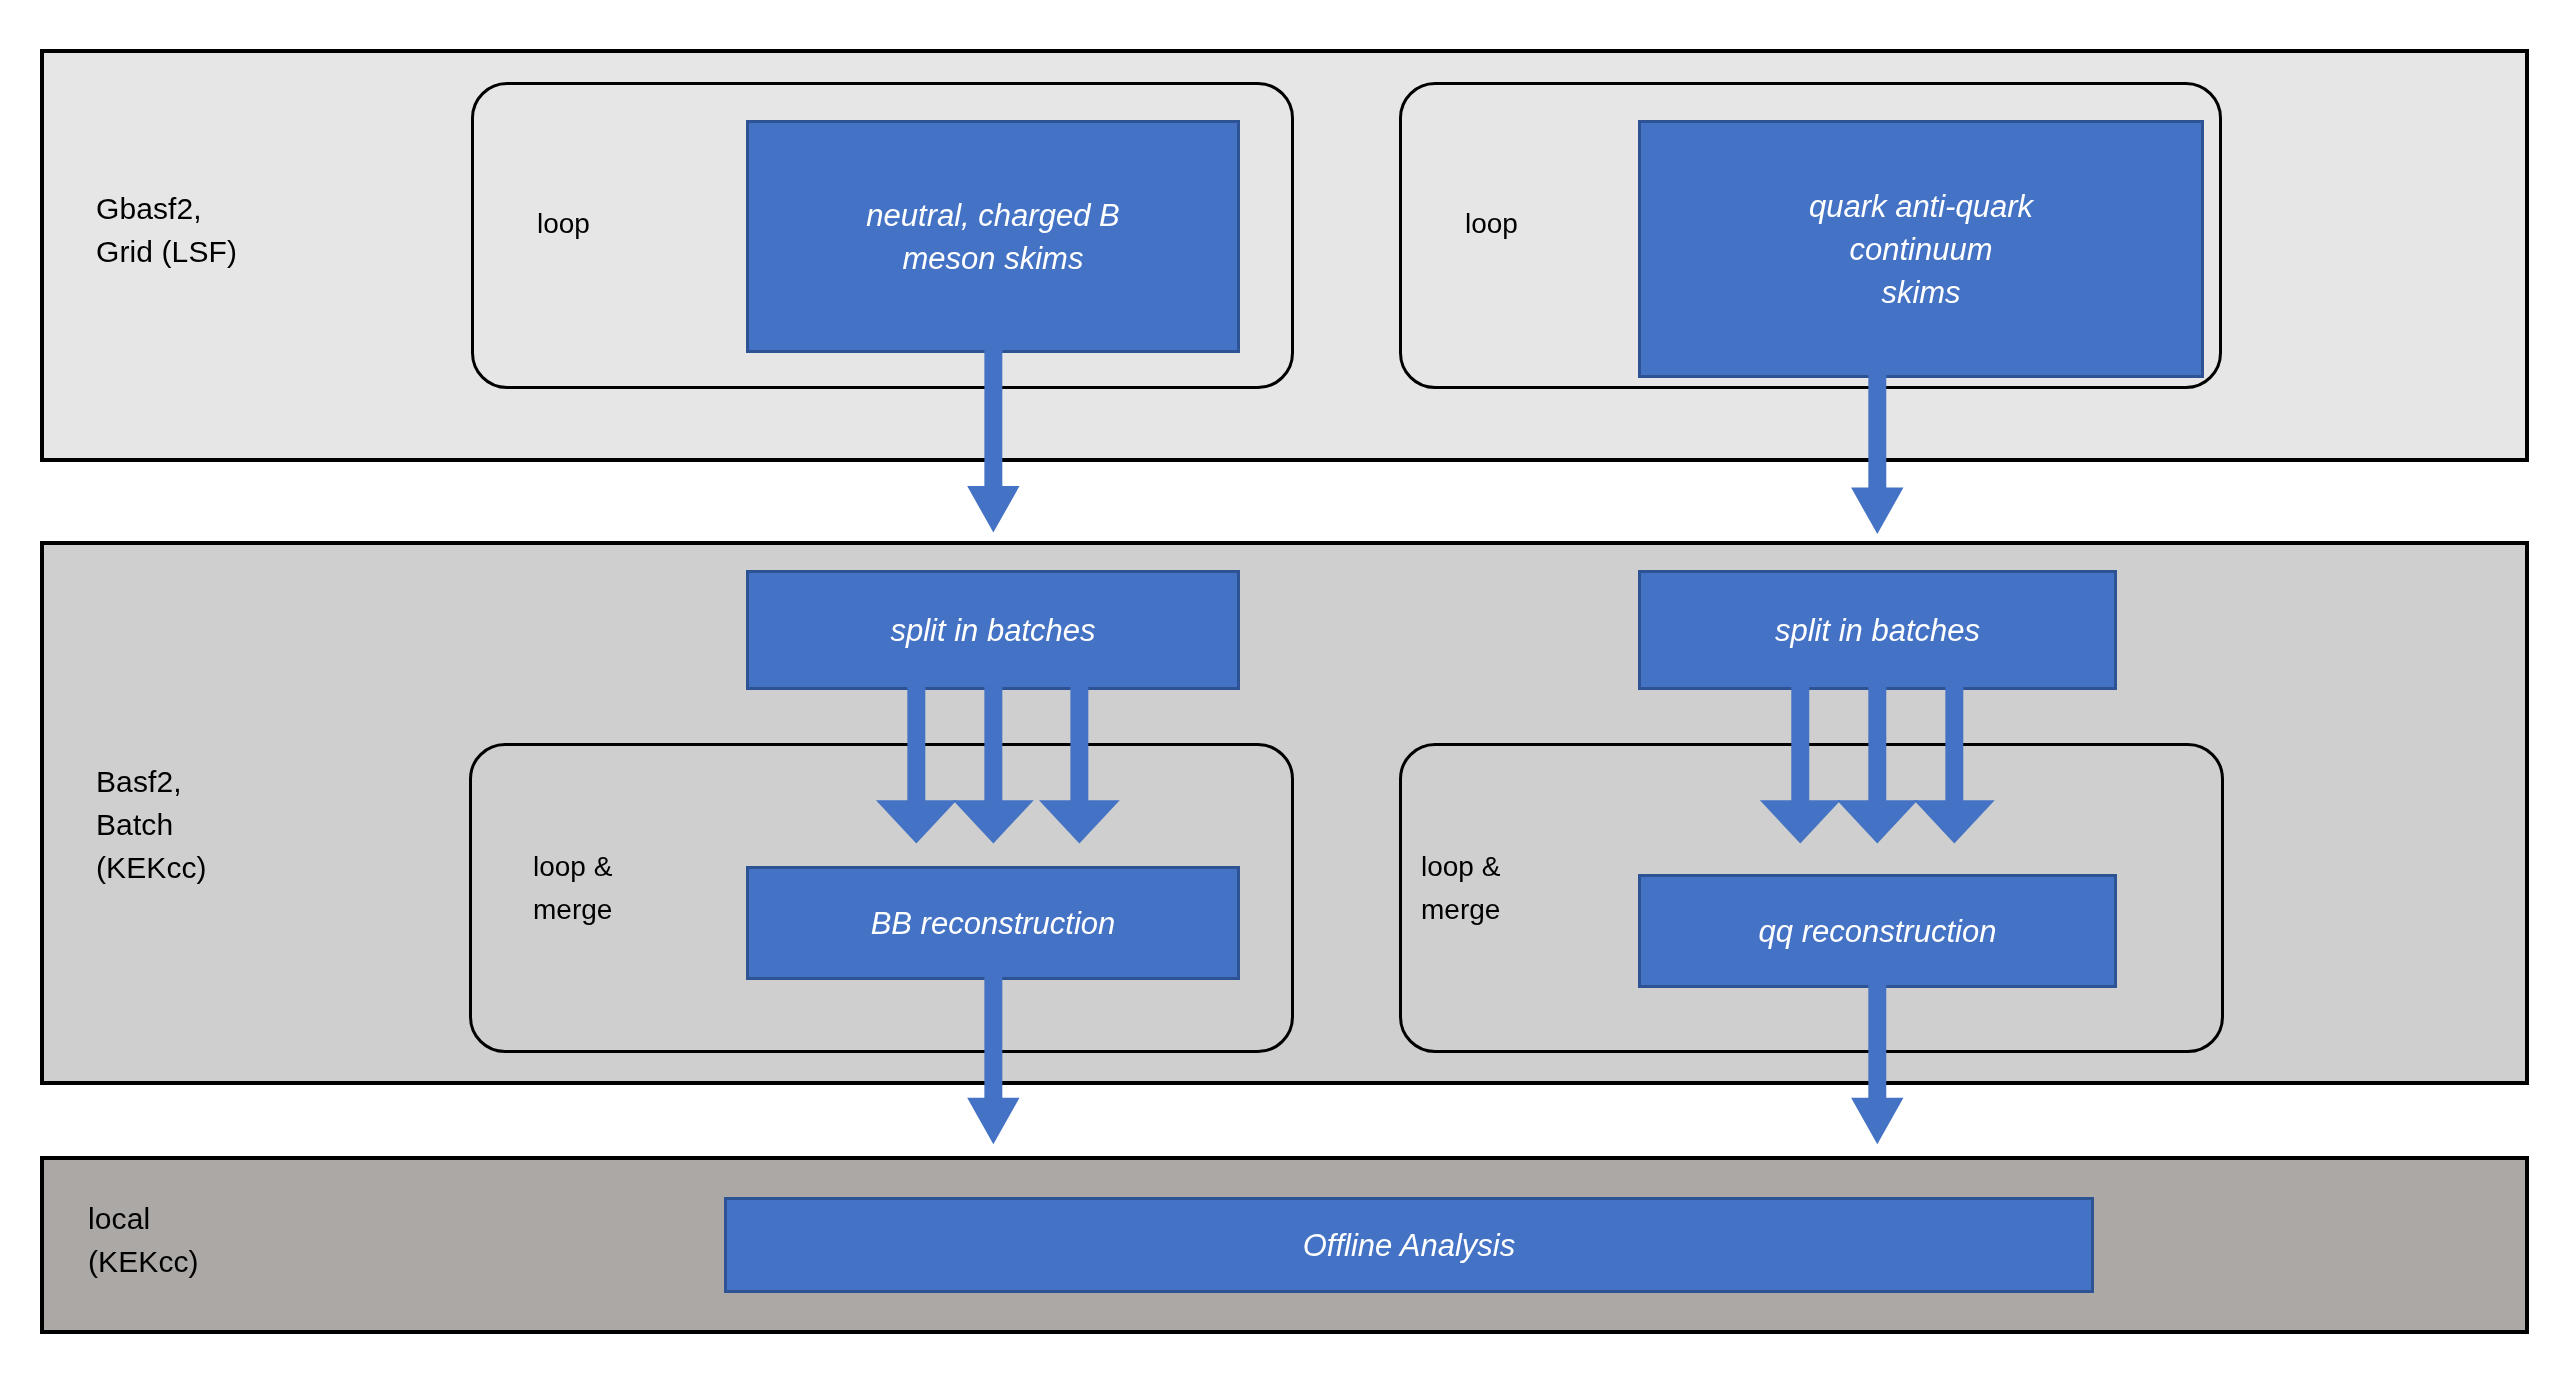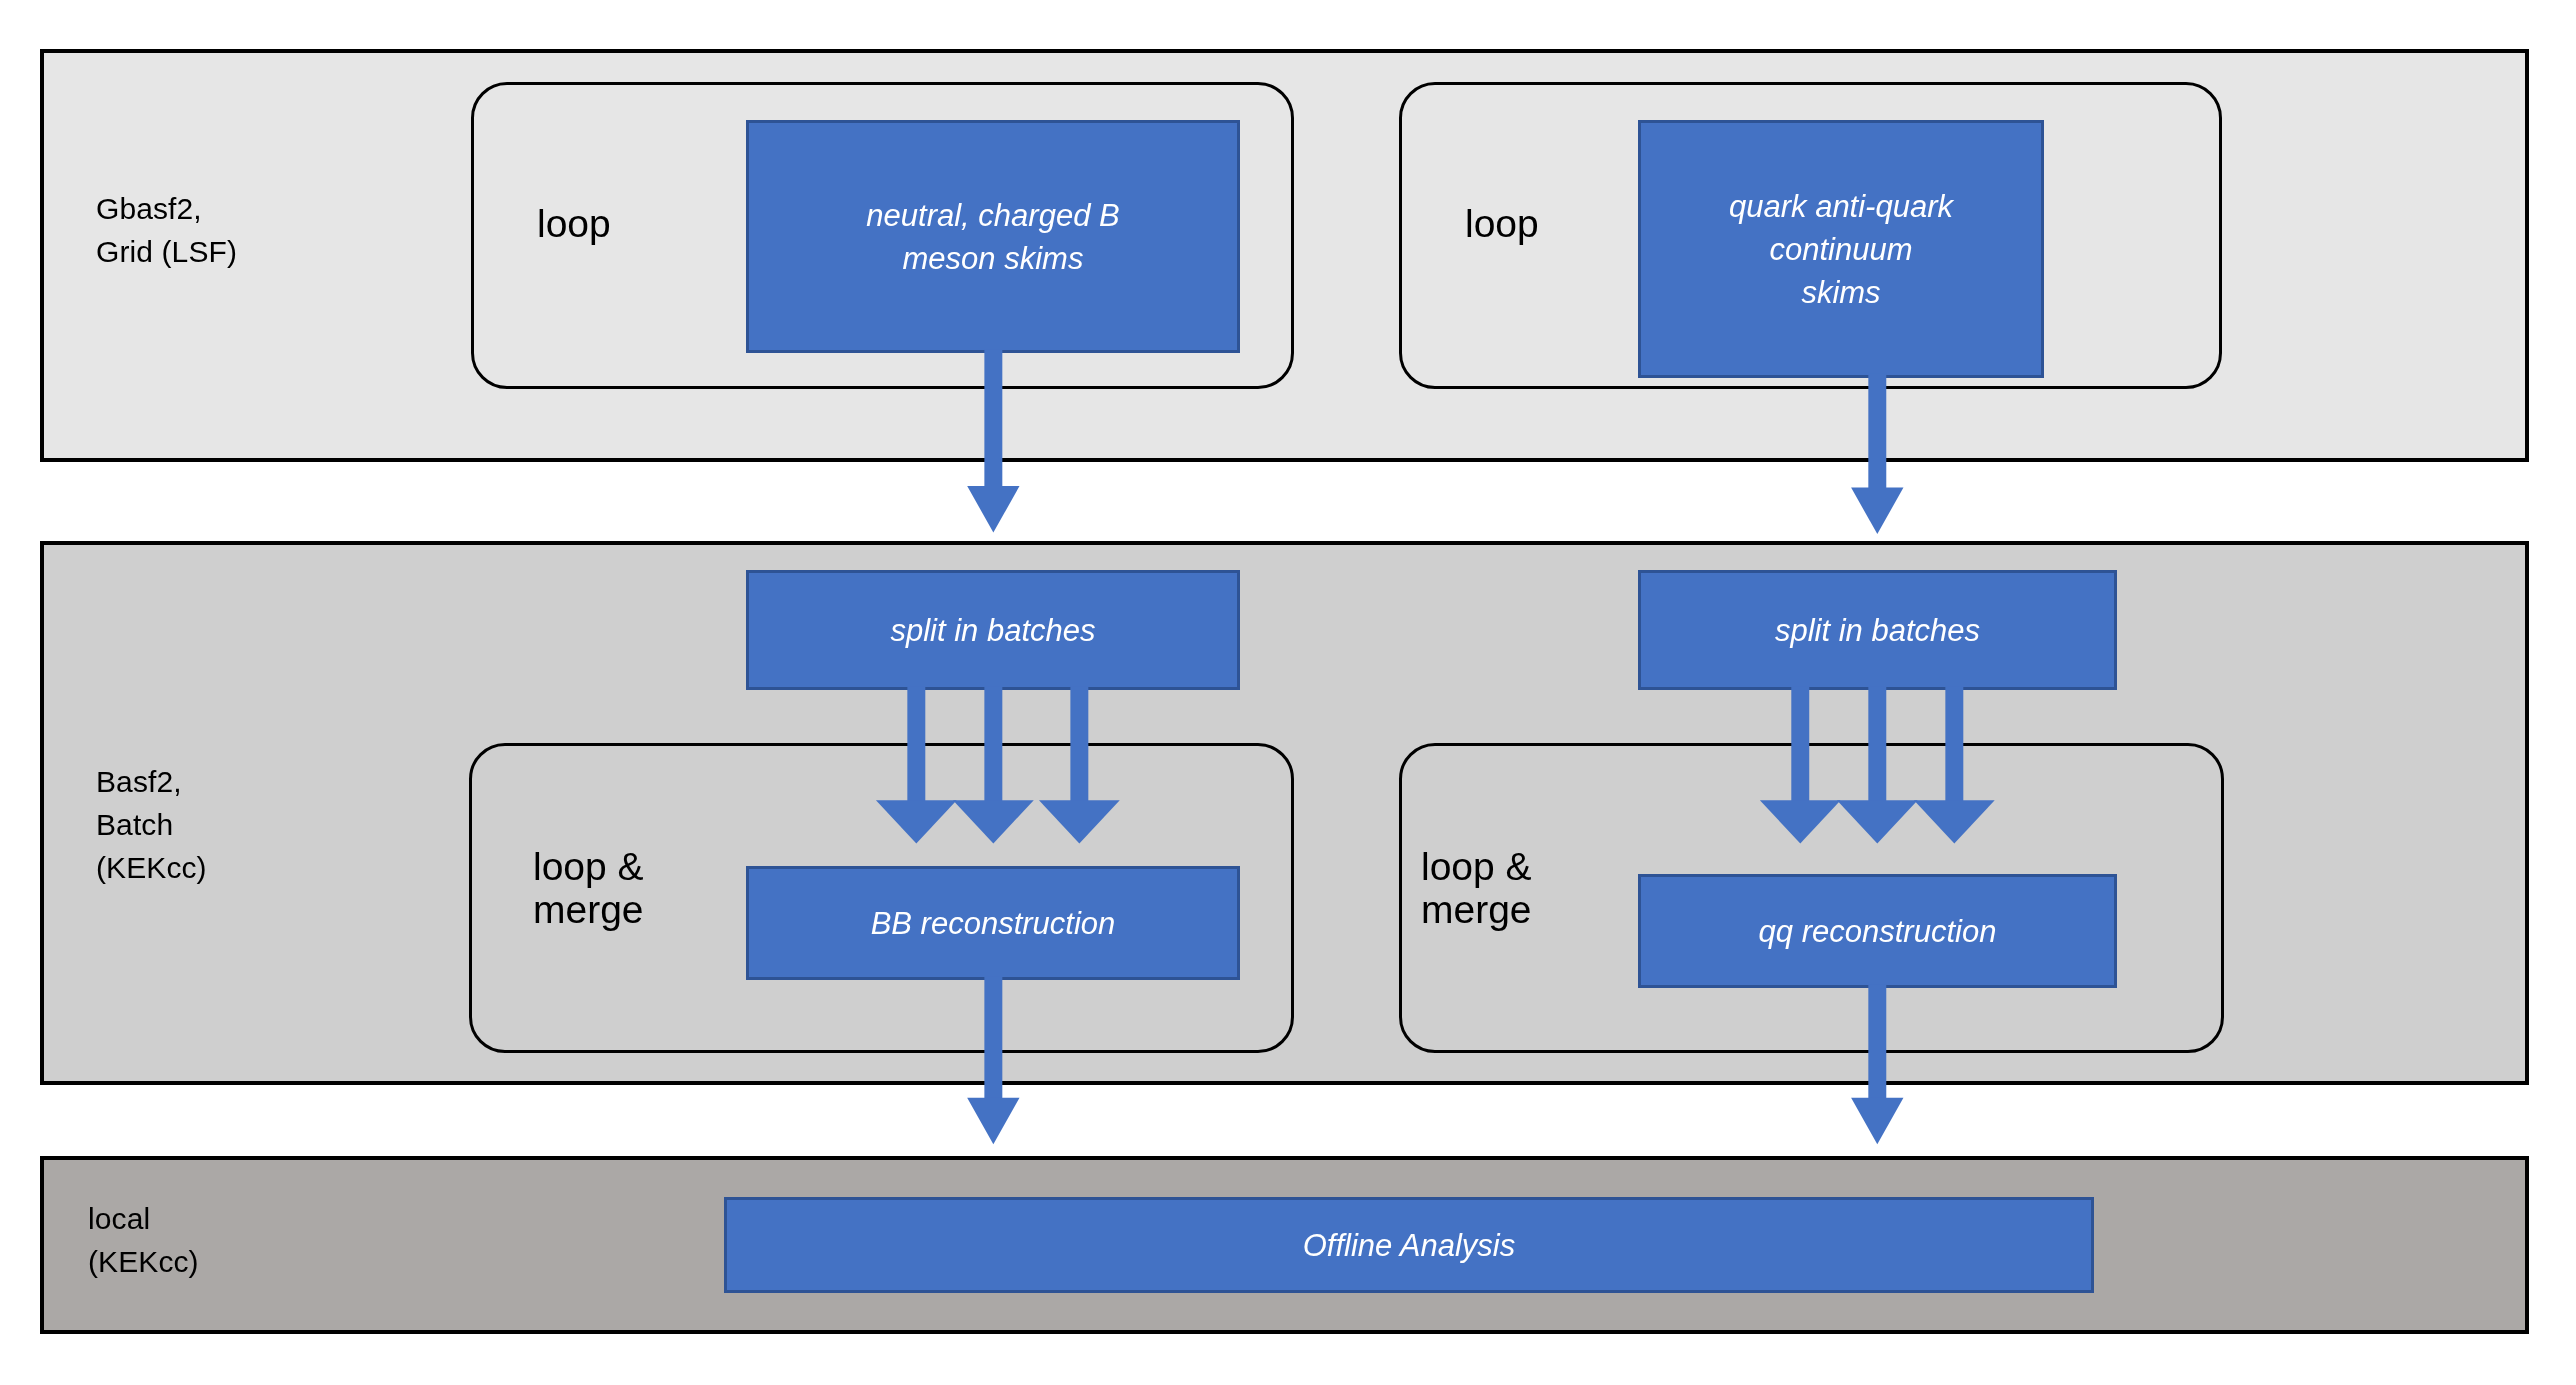--- a/index.html
+++ b/index.html
@@ -43,21 +43,21 @@
     box-sizing:border-box;
     background:transparent;
   }
   #loop-r1-left  { left:471px;  top:82px;  width:823px; height:307px; }
   #loop-r1-right { left:1399px; top:82px;  width:823px; height:307px; }
   #loop-r2-left  { left:469px;  top:743px;  width:825px; height:310px; }
   #loop-r2-right { left:1399px; top:743px;  width:825px; height:310px; }
 
   .loop-label{
     position:absolute;
-    font-size:39px;
+    font-size:28px;
     line-height:43px;
     color:#000000;
     white-space:pre-line;
   }
   #loop-label-r1-left  { left:537px;  top:202px; }
   #loop-label-r1-right { left:1465px; top:202px; }
   #loop-label-r2-left  { left:533px;  top:845px; }
   #loop-label-r2-right { left:1421px; top:845px; }
 
   
@@ -71,21 +71,21 @@
     justify-content:center;
     text-align:center;
     color:#FFFFFF;
     font-size:31px;
     line-height:43px;
     white-space:pre-line;
     padding:0 10.5px;
     font-style:italic;
   }
   #box-b-skims   { left:746px;  top:120px;  width:494px; height:233px; }
-  #box-qq-skims  { left:1638px; top:120px;  width:406px; height:258px; }
+  #box-qq-skims  { left:1638px; top:120px;  width:566px; height:258px; }
   #box-split-l   { left:746px;  top:570px;  width:494px; height:120px; }
   #box-split-r   { left:1638px; top:570px;  width:479px; height:120px; }
   #box-bb-reco   { left:746px;  top:866px; width:494px; height:114px; }
   #box-qq-reco   { left:1638px; top:874px; width:479px; height:114px; }
   #box-offline   { left:724px;  top:1197px; width:1370px; height:96px; }
 
   
   #arrows{position:absolute;left:0;top:0;width:2576px;height:1385px;pointer-events:none;}
 </style>
 </head>

